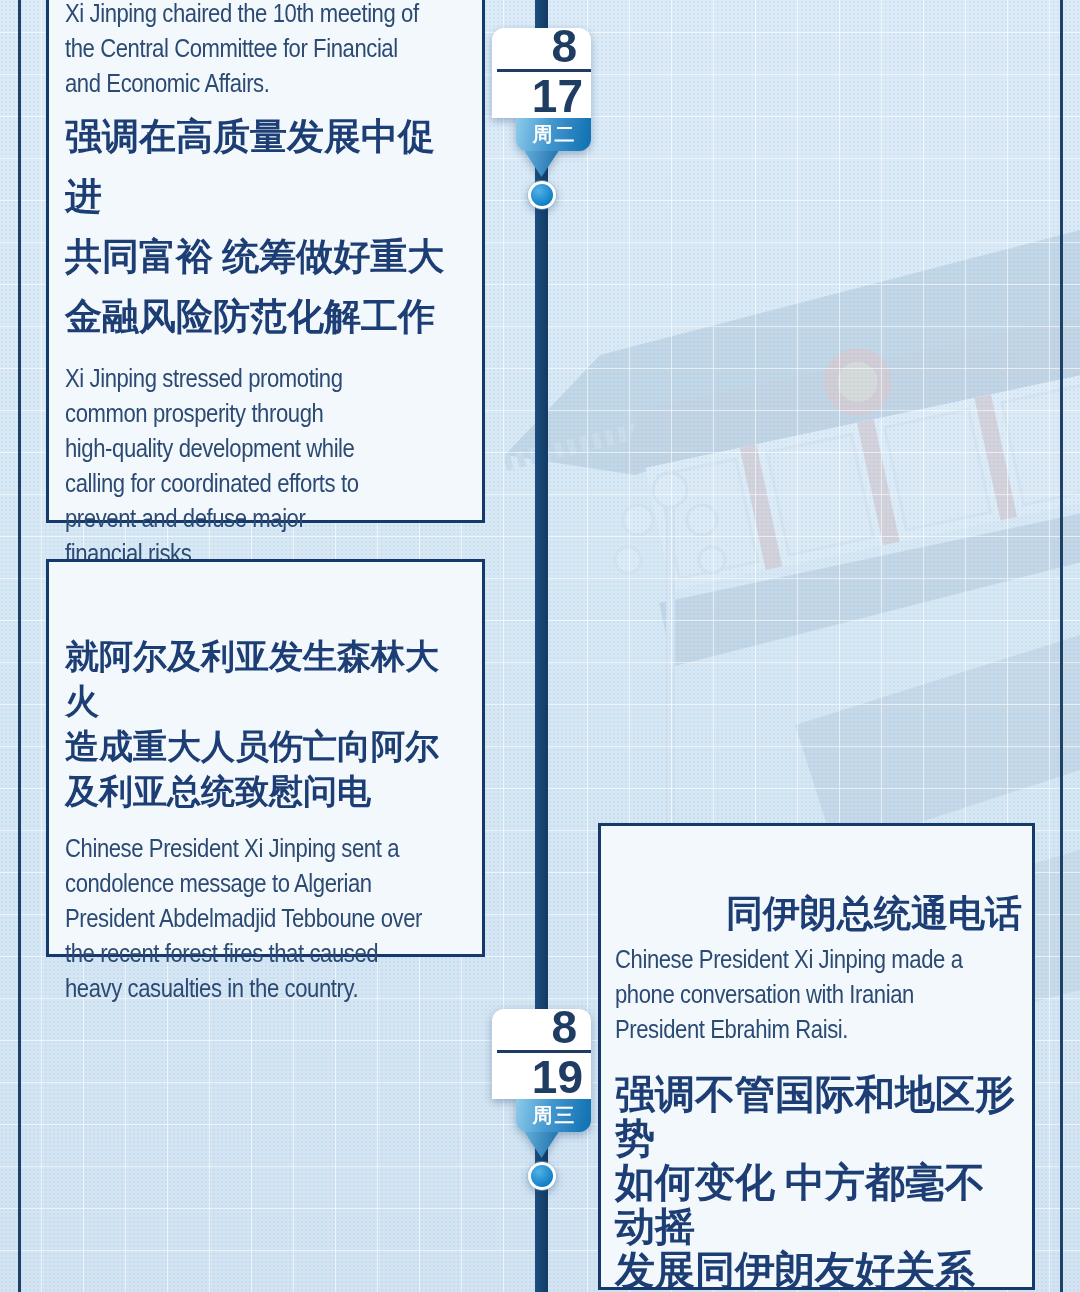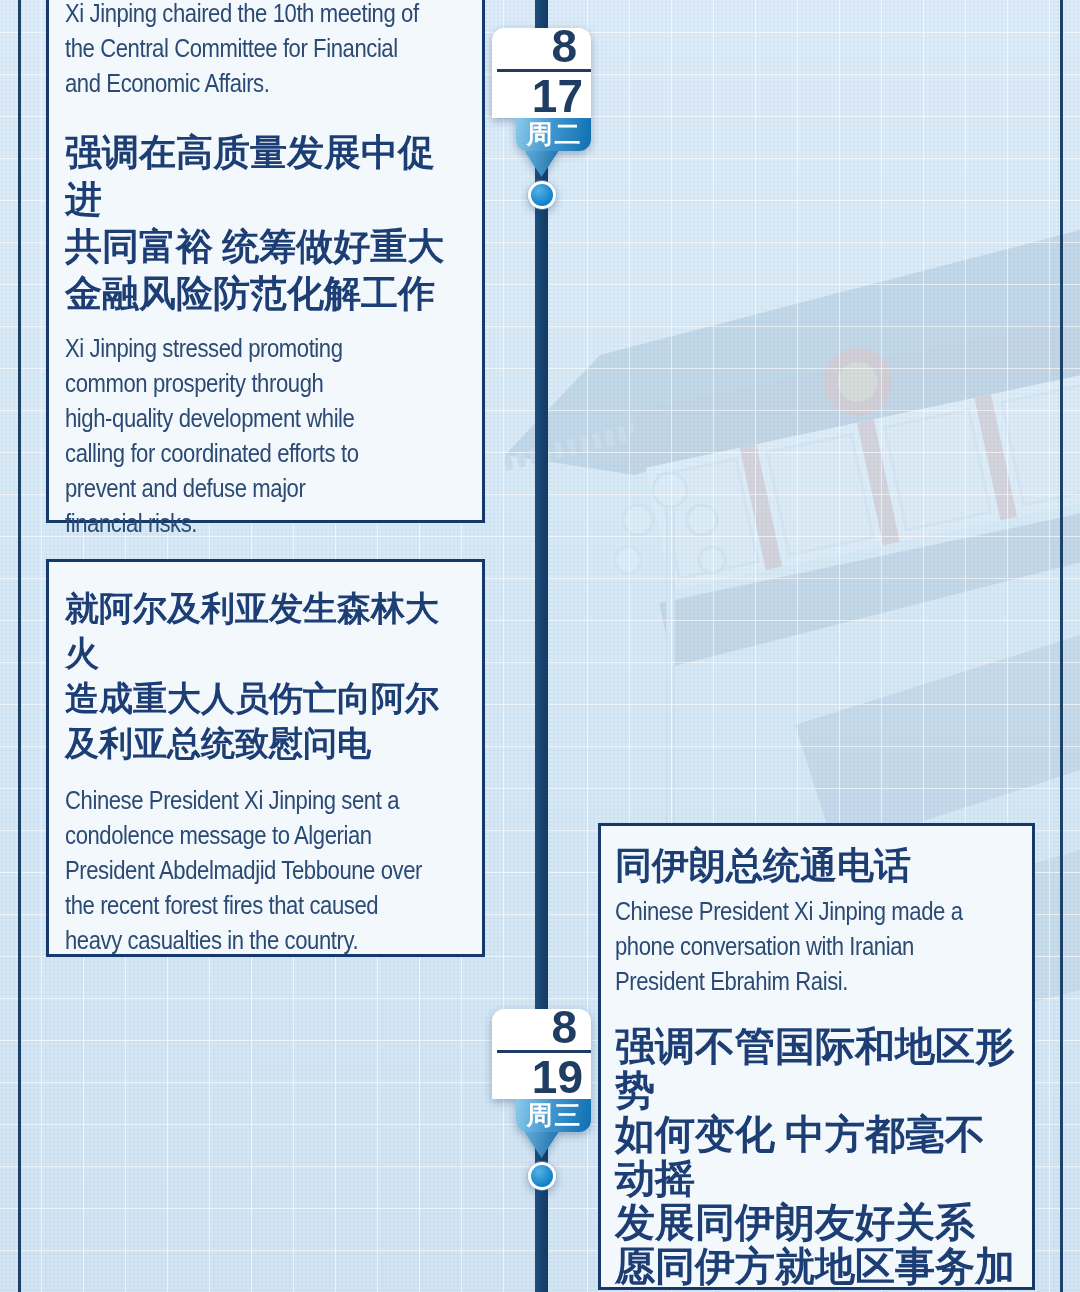--- a/index.html
+++ b/index.html
@@ -37,25 +37,25 @@
   .card1{left:46px;top:-62px;width:439px;height:585px;padding:55px 12px 0 16px;}
   .card2{left:46px;top:559px;width:439px;height:398px;padding:24px 12px 0 16px;}
   .card3{left:598px;top:823px;width:437px;height:467px;padding:17px 10px 0 14px;overflow:hidden;}
   .en{
     font-family:"Liberation Sans","DejaVu Sans",sans-serif;
     font-size:26px;line-height:35px;letter-spacing:-0.5px;color:#2b4a74;
     white-space:pre-line;width:118%;transform:scaleX(.85);transform-origin:left top;
   }
   .cn{
     font-family:"Liberation Serif","DejaVu Serif",serif;font-weight:700;
-    color:#1c3e74;white-space:pre-line;
+    color:#1c3e74;white-space:pre-line;margin-top:48px;
   }
-  .cn-h1{font-size:37px;line-height:47px;margin-top:28px;}
+  .cn-h1{font-size:37px;line-height:60px;margin-top:6px;}
   .cn-h2{font-size:34px;line-height:45px;}
-  .cn-h3{font-size:37px;line-height:45px;}
+  .cn-h3{font-size:37px;line-height:45px;text-align:right;}
   .cn-body{font-size:40px;line-height:44px;margin-top:26px;}
   .card1 .en.body{margin-top:14px;}
   .card2 .en.body{margin-top:17px;}
   .card3 .en.body{margin-top:6px;}
   
   .marker{
     position:absolute;left:492px;width:99px;z-index:5;
     filter:drop-shadow(0 3px 4px rgba(20,60,110,.35));
   }
   .marker.m1{top:28px;}
@@ -65,21 +65,21 @@
     position:absolute;font-size:46px;line-height:52px;font-weight:700;color:#1f3c63;
     font-family:"Liberation Sans","DejaVu Sans",sans-serif;
   }
   .m-month{top:-8px;right:14px;}
   .m-day{top:42px;right:8px;text-align:center;}
   .m-sep{position:absolute;left:5px;right:0;top:41px;height:3px;background:#1f3c63;}
   .m-week{
     position:absolute;top:90px;left:0;right:0;height:33px;
     background:linear-gradient(100deg,#8ccbeb 0%,#4397cf 45%,#0e6fb1 100%);
     border-radius:0 0 12px 12px;display:flex;align-items:center;justify-content:center;
-    color:#ffffff;font-size:26px;font-weight:700;letter-spacing:2px;text-indent:2px;margin-left:24px;
+    color:#ffffff;font-size:20px;font-weight:700;letter-spacing:2px;text-indent:2px;margin-left:24px;
   }
   .m-tri{
     position:absolute;top:123px;left:50%;margin-left:-17px;width:34px;height:26px;
     background:linear-gradient(100deg,#62add9,#1b6ca9);
     clip-path:polygon(0 0,100% 0,50% 100%);
   }
   .m-dot{
     position:absolute;top:153px;left:50%;margin-left:-14px;width:22px;height:22px;
     border:3px solid #ffffff;border-radius:50%;
     background:radial-gradient(circle at 35% 30%,#53b2e6,#0d7dc6 75%);

